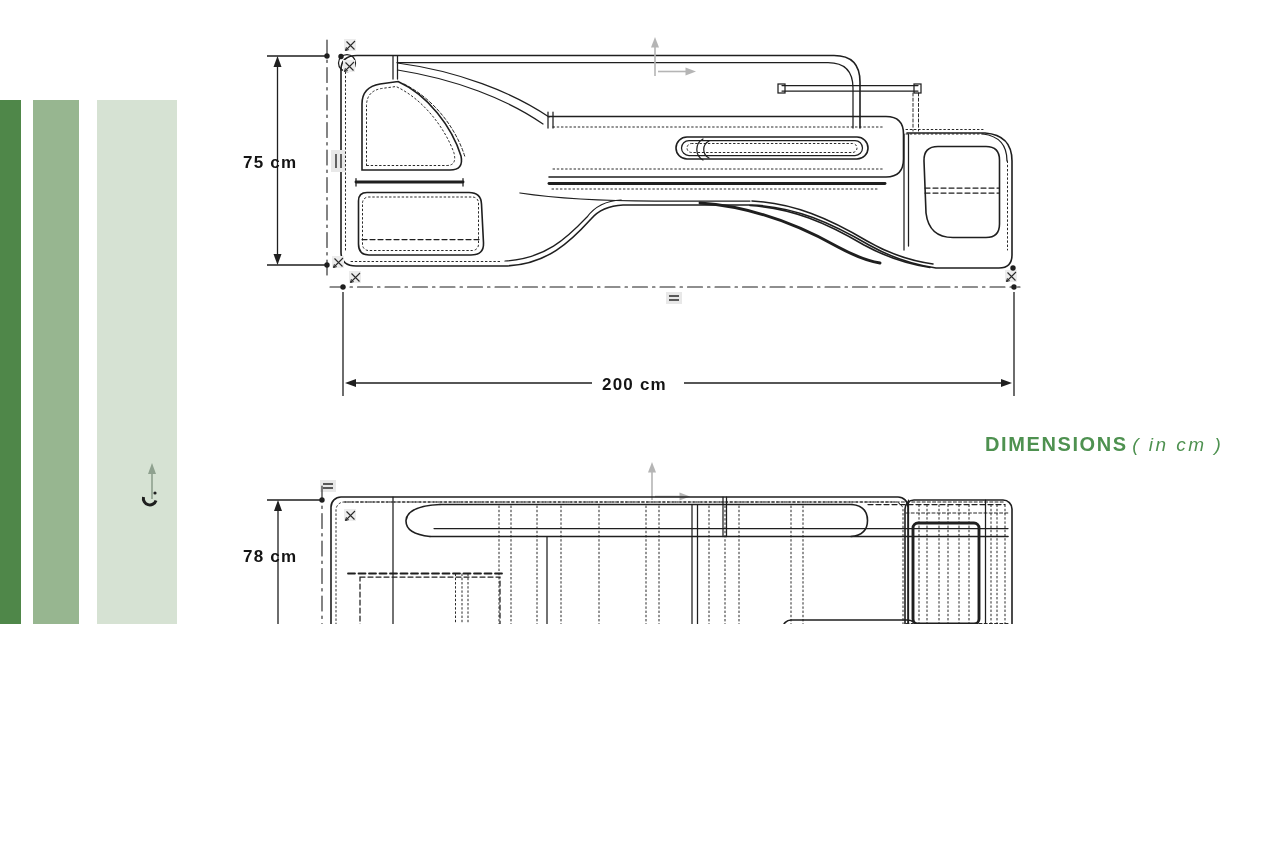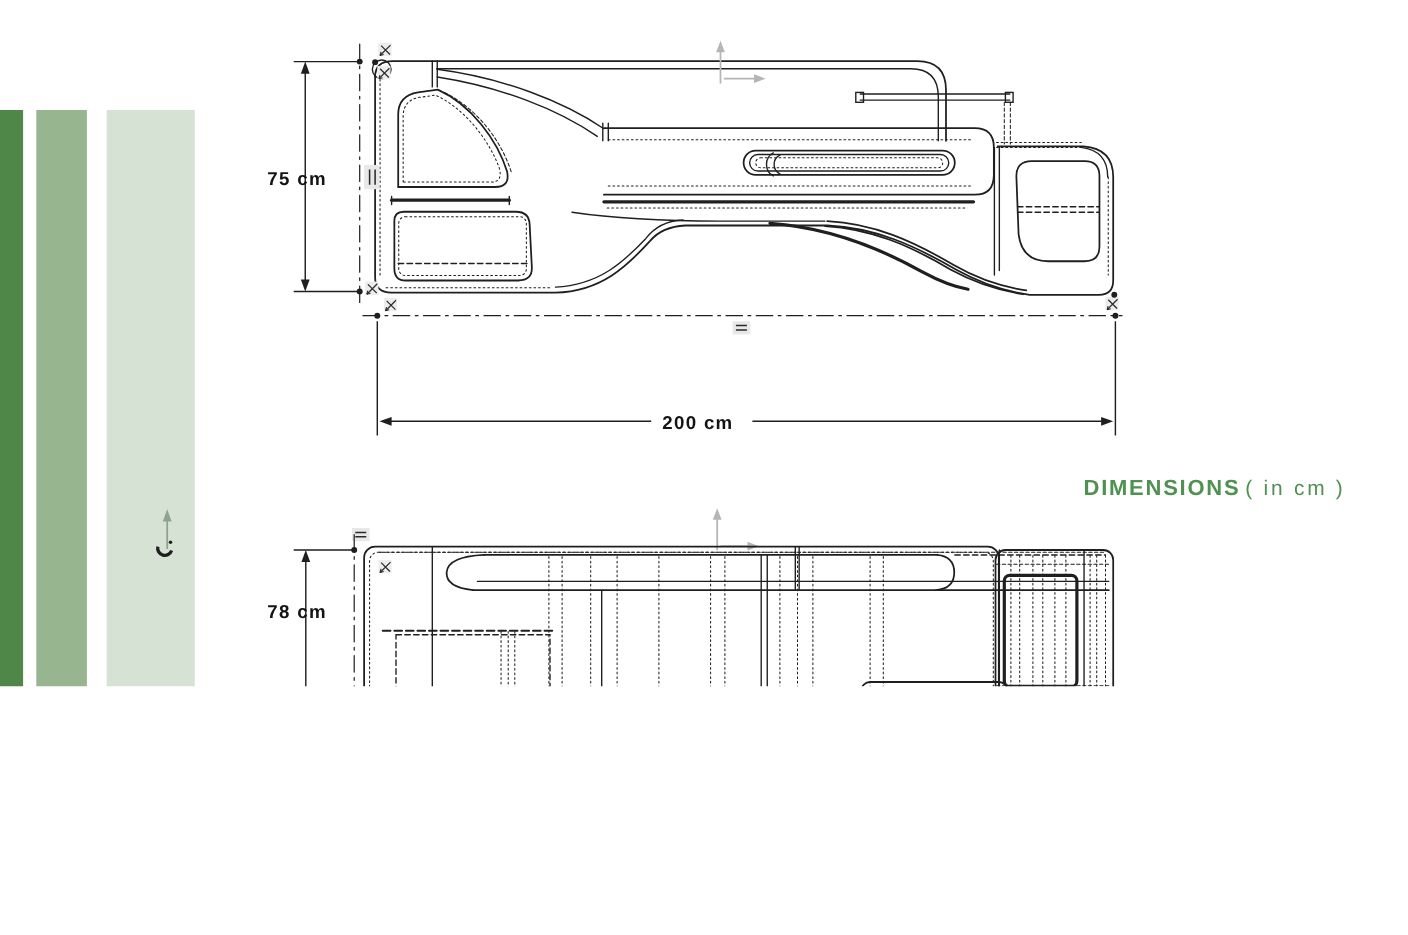--- a/index.html
+++ b/index.html
@@ -15,21 +15,21 @@
   .dt{stroke-dasharray:1.6 2.6;stroke-width:.95;}
   .cl{stroke-dasharray:15 5 2.5 5;stroke-width:1.1;}
   .gray{stroke:#b5b5b5;fill:none;stroke-width:1.6;}
   .grayfill{fill:#b5b5b5;}
   .dim{stroke:#1f1f1f;fill:none;stroke-width:1.3;}
   .dot{fill:#1f1f1f;}
   text.dimlabel{font-family:"Liberation Sans",sans-serif;font-weight:bold;font-size:17px;
                 fill:#141414;letter-spacing:1.2px;}
   .title{position:absolute;left:985px;top:433px;white-space:nowrap;color:#4e9150;}
   .title .b{font-weight:bold;font-size:20px;letter-spacing:1.6px;}
-  .title .r{font-weight:normal;font-size:19px;letter-spacing:2.5px;}
+  .title .r{font-weight:normal;font-size:19px;letter-spacing:2.5px;font-style:italic;}
 </style>
 </head>
 <body>
 
 <div class="canvas">
 
 <svg width="1280" height="850" viewBox="0 0 1280 850">
 
   <defs>
     <g id="mk">

